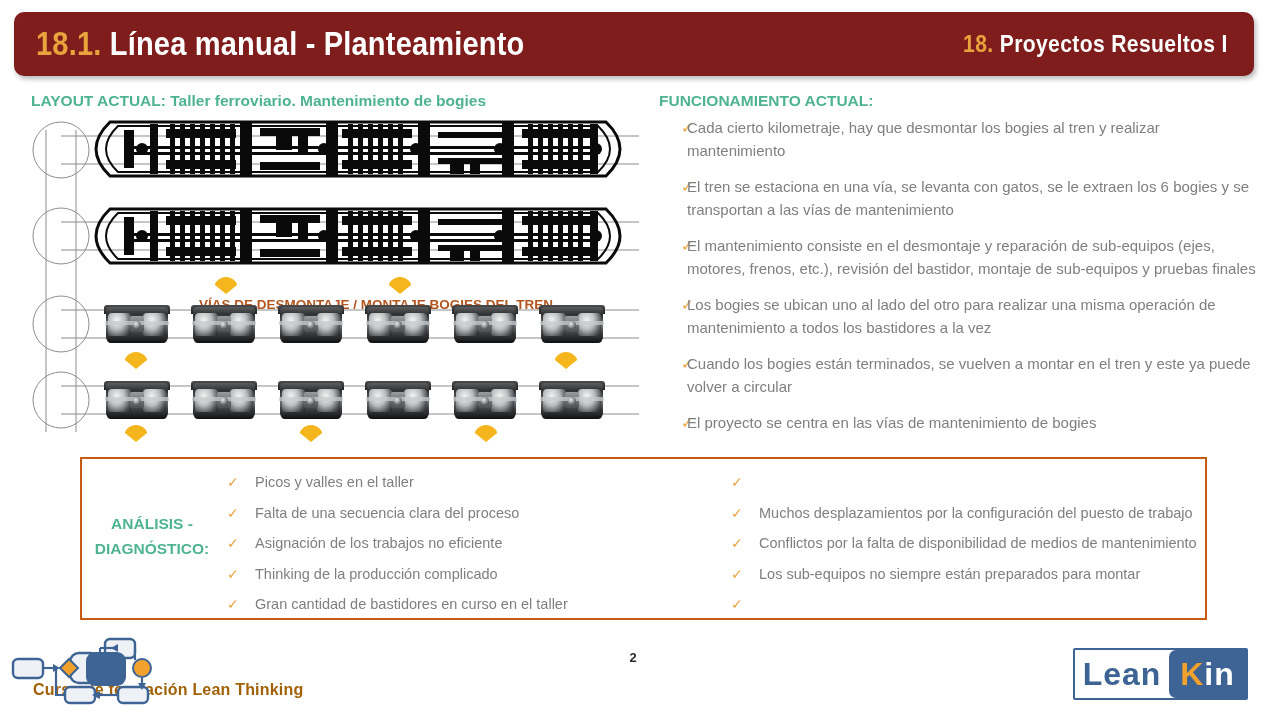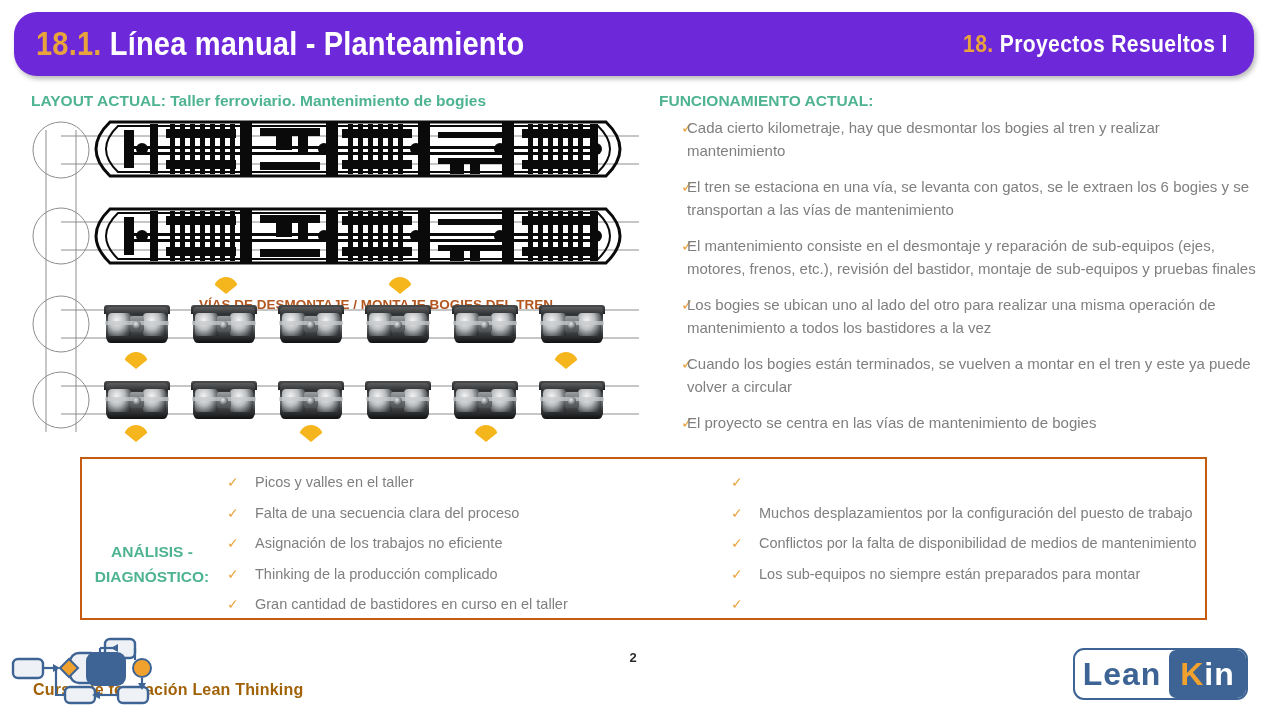--- a/index.html
+++ b/index.html
@@ -13,22 +13,22 @@
     position: relative;
   }
 
   
   .header-band {
     position: absolute;
     left: 14px;
     top: 12px;
     width: 1240px;
     height: 64px;
-    background: #6d28d9;
-    border-radius: 23px;
+    background: #7f1d1d;
+    border-radius: 10px;
     box-shadow: 2px 3px 5px rgba(0,0,0,0.28);
     display: flex;
     align-items: center;
     justify-content: space-between;
     padding: 0 26px 0 22px;
   }
   .title-left {
     font-family: "Liberation Sans Narrow", "Liberation Sans", sans-serif;
     font-size: 33px;
     font-weight: bold;
@@ -171,21 +171,20 @@
   .analysis-label {
     position: absolute;
     left: 0px;
     top: 52px;
     width: 140px;
     text-align: center;
     font-size: 15.5px;
     font-weight: bold;
     color: #4db391;
     line-height: 25px;
-    margin-top: 28px;
   }
   .analysis-cols {
     position: absolute;
     left: 145px;
     top: 13px;
     right: 4px;
     display: flex;
   }
   .acol { flex: 0 0 50%; }
   .acol.right { flex: 0 0 50%; padding-left: 17px; }
@@ -226,21 +225,21 @@
   .flow-logo { position: absolute; left: 8px; top: 630px; }
 
   
   .leankin {
     position: absolute;
     left: 1073px;
     top: 648px;
     width: 175px;
     height: 52px;
     border: 2px solid #3d6494;
-    border-radius: 11px;
+    border-radius: 2px;
     display: flex;
     overflow: hidden;
     background: #ffffff;
   }
   .leankin .lean {
     flex: 0 0 94px;
     display: flex;
     align-items: center;
     justify-content: center;
     font-size: 32px;

